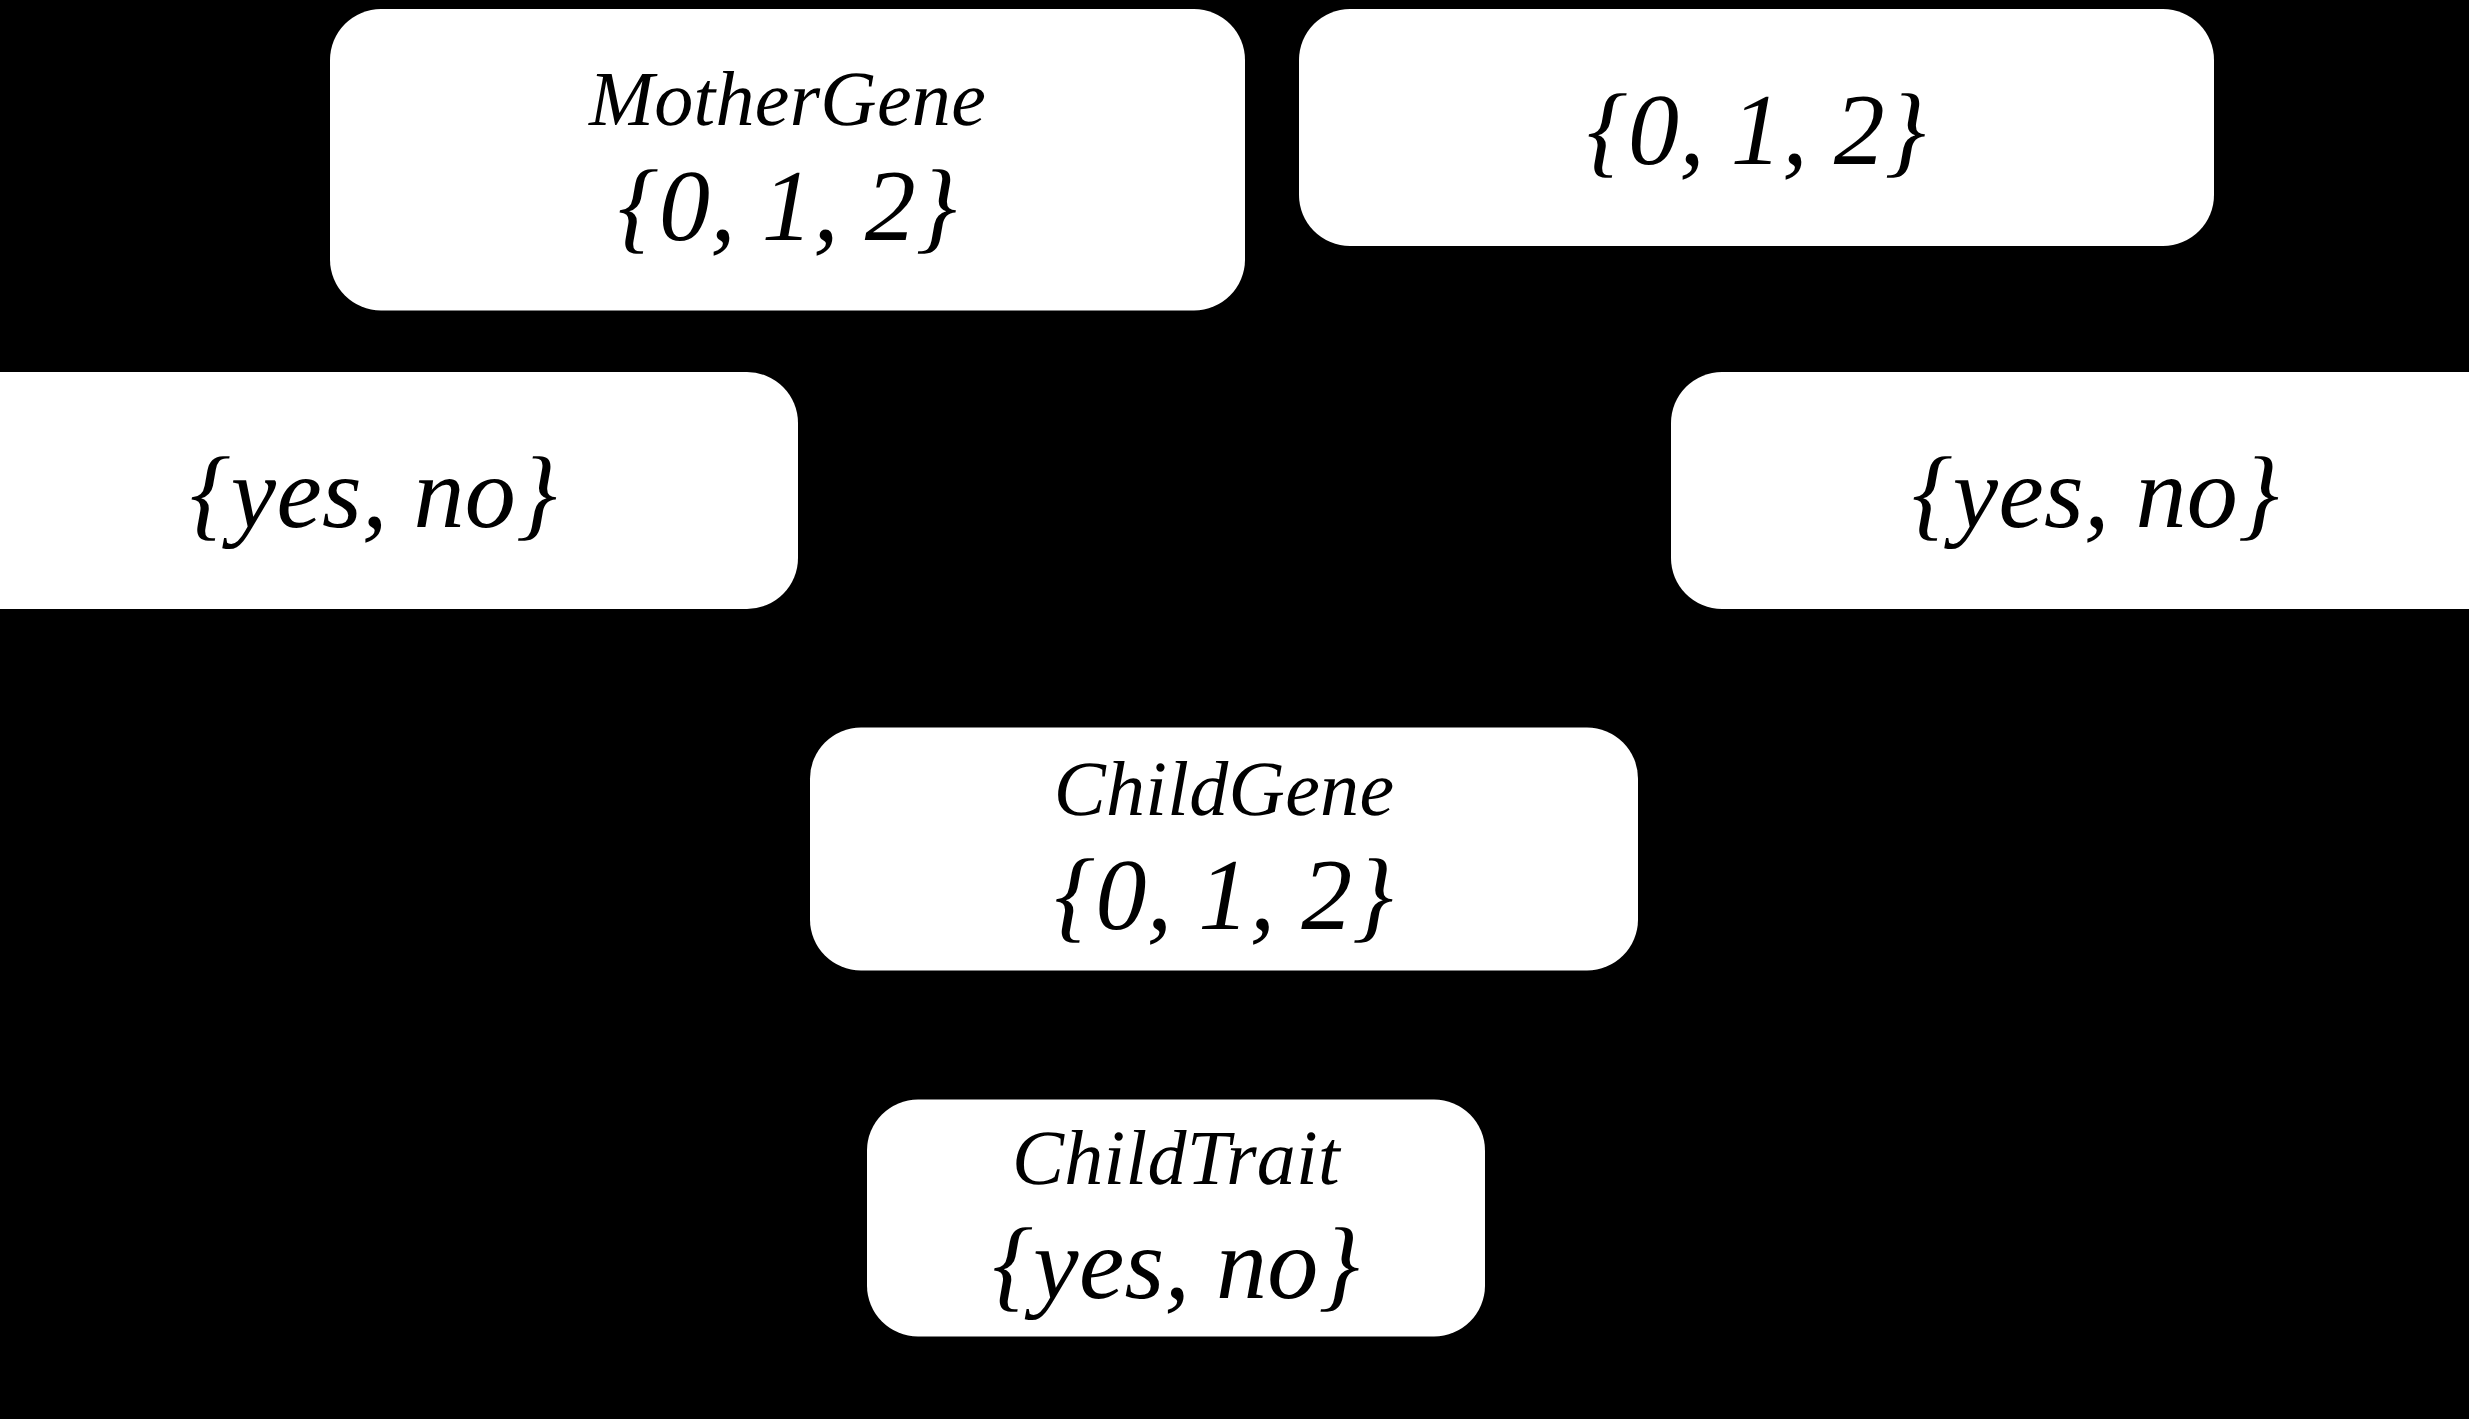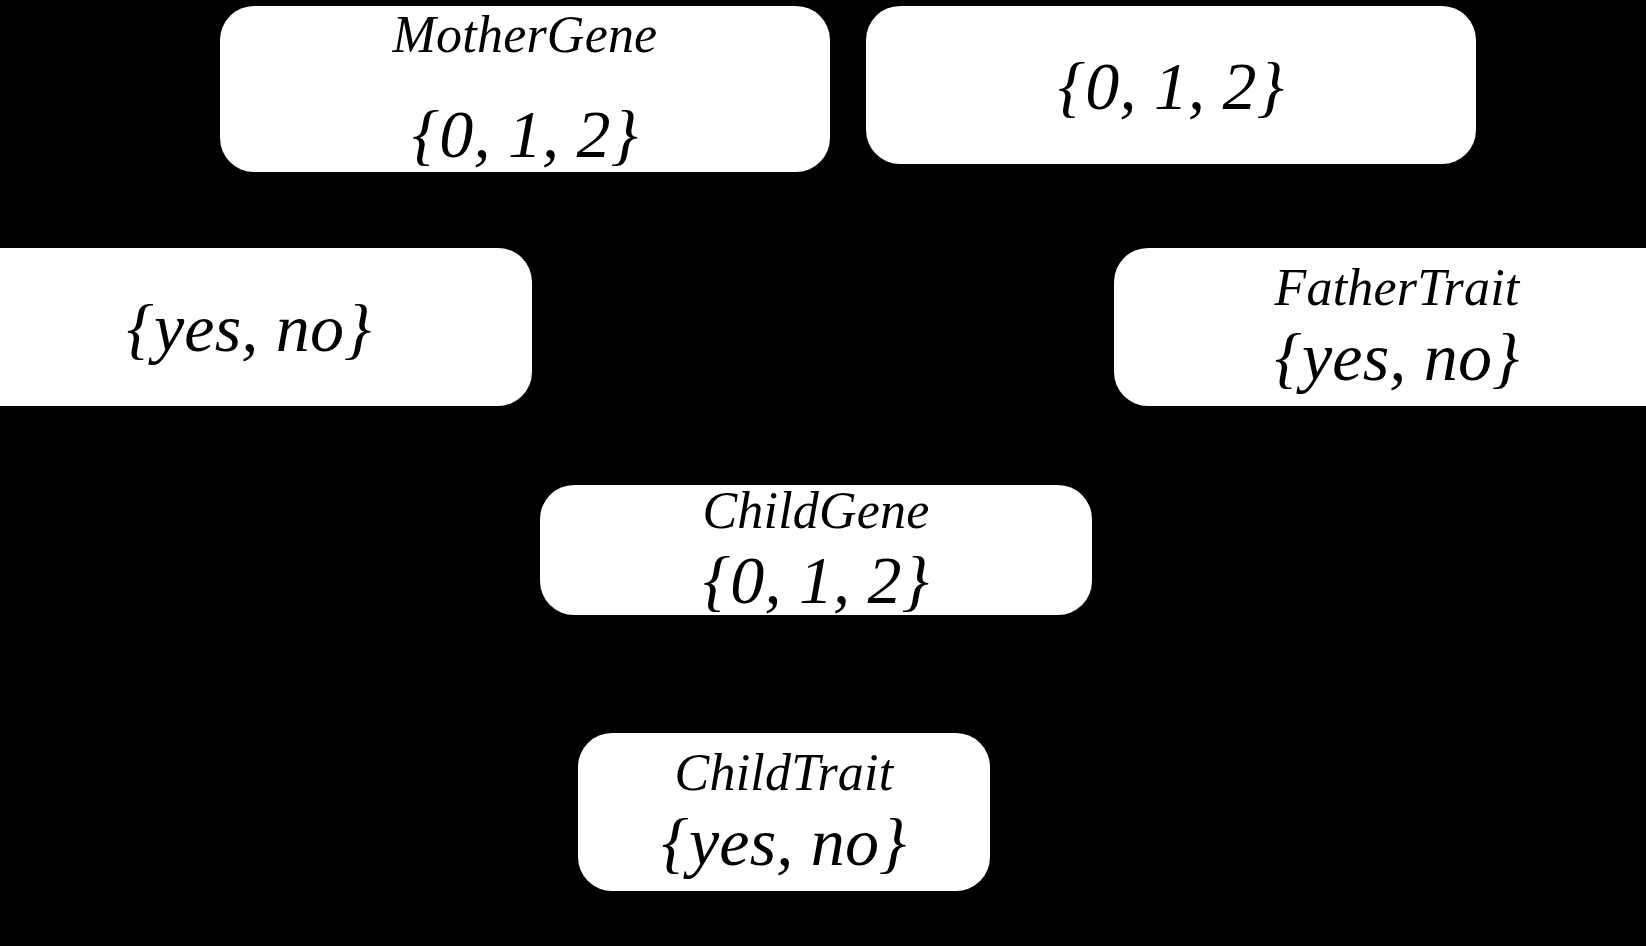--- a/index.html
+++ b/index.html
@@ -38,25 +38,25 @@
     white-space: nowrap;
   }
   .node .node-domain {
     font-style: italic;
     font-size: 68px;
     letter-spacing: 0.2px;
     white-space: nowrap;
     margin-top: 2px;
   }
   
-  #node-mother-gene  { left: 220px;  top: 6px;   width: 610px; height: 166px; justify-content: space-between; }
+  #node-mother-gene  { left: 220px;  top: 6px;   width: 610px; height: 201px; }
   #node-father-gene  { left: 866px;  top: 6px;   width: 610px; height: 158px; }
   #node-mother-trait { left: -34px;  top: 248px; width: 566px; height: 158px; }
   #node-father-trait { left: 1114px; top: 248px; width: 566px; height: 158px; }
-  #node-child-gene   { left: 540px;  top: 485px; width: 552px; height: 130px; }
+  #node-child-gene   { left: 540px;  top: 485px; width: 552px; height: 162px; }
   #node-child-trait  { left: 578px;  top: 733px; width: 412px; height: 158px; }
 </style>
 </head>
 <body>
 
 <div id="canvas">
 
   <div class="node" id="node-mother-gene">
     <div class="node-title">MotherGene</div>
     <div class="node-domain">{0, 1, 2}</div>
@@ -64,21 +64,20 @@
 
   <div class="node" id="node-father-gene">
     <div class="node-domain">{0, 1, 2}</div>
   </div>
 
   <div class="node" id="node-mother-trait">
     <div class="node-domain">{yes, no}</div>
   </div>
 
   <div class="node" id="node-father-trait">
-    <div class="node-title">FatherTrait</div>
     <div class="node-domain">{yes, no}</div>
   </div>
 
   <div class="node" id="node-child-gene">
     <div class="node-title">ChildGene</div>
     <div class="node-domain">{0, 1, 2}</div>
   </div>
 
   <div class="node" id="node-child-trait">
     <div class="node-title">ChildTrait</div>

